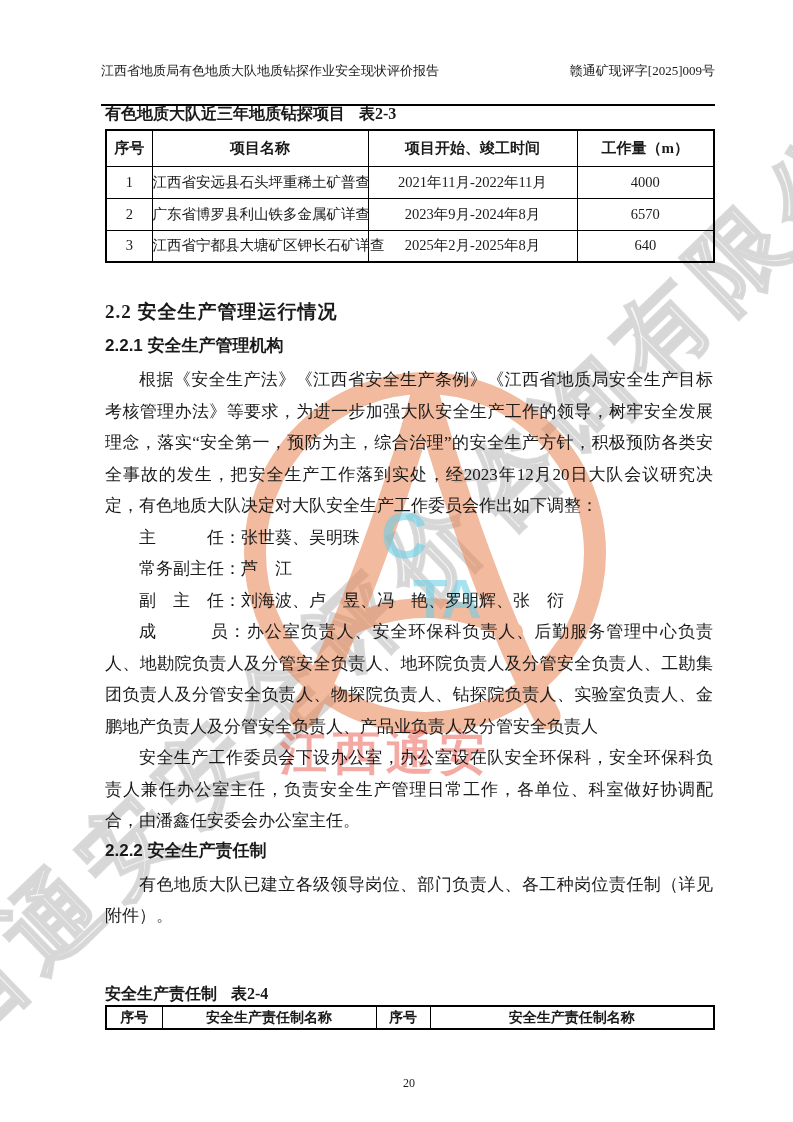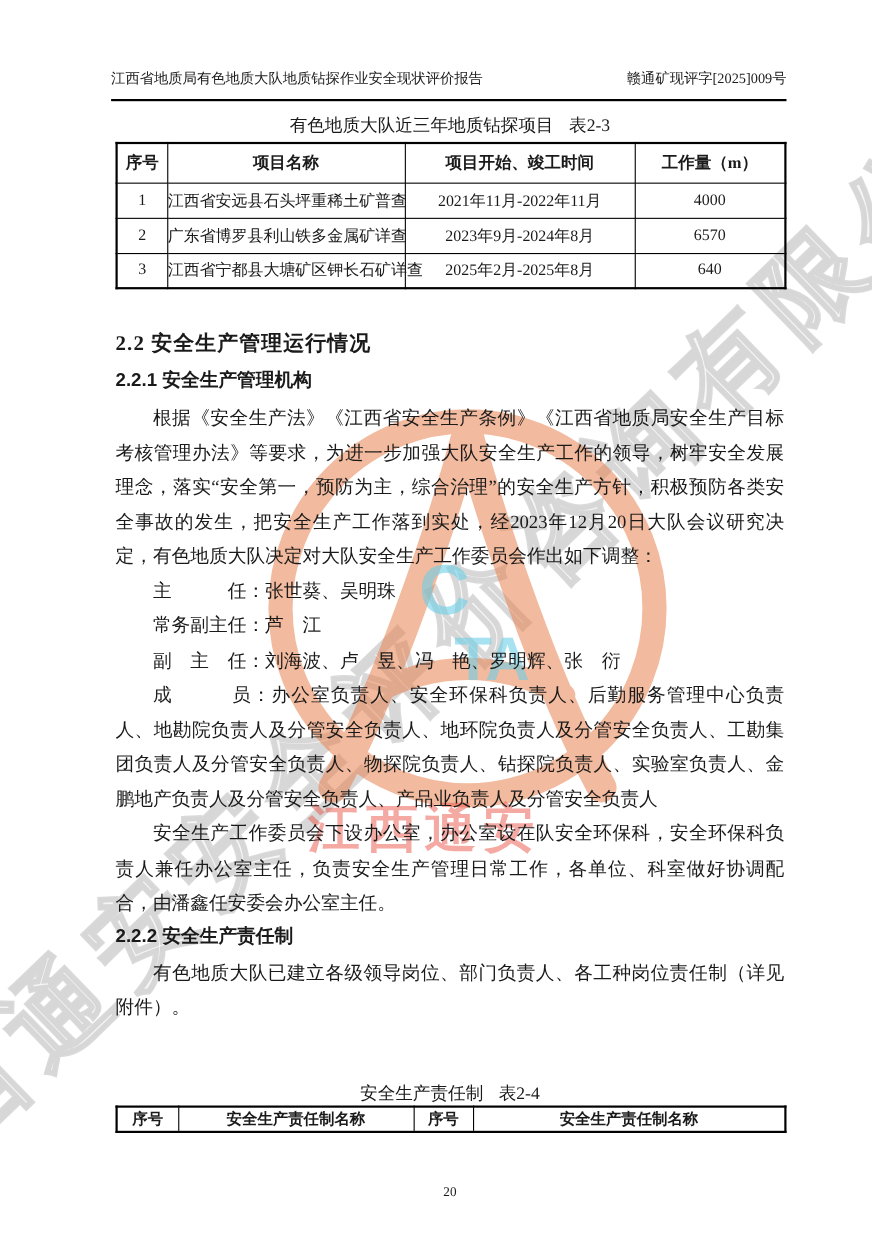--- a/index.html
+++ b/index.html
@@ -54,26 +54,26 @@
   }
 
   
   .content { position:absolute; inset:0; z-index:1; }
 
   .doc-header {
     position:absolute; left:101px; top:62px; width:614px;
     display:flex; justify-content:space-between; align-items:flex-end;
     font-size:13px; line-height:18px;
     border-bottom:2px solid #000;
-    padding-bottom:10px;
+    padding-bottom:24px;
   }
 
   .tbl-caption {
     position:absolute; left:105px; width:608px;
-    text-align:center; font-weight:normal; font-size:16px;
+    font-weight:bold; font-size:16px;
   }
   .cap-1 { top:104px; }
   .cap-2 { top:984px; }
   .tbl-caption .cap-gap { display:inline-block; width:14px; }
 
   table.doc-table {
     position:absolute; left:105px; width:608px;
     border-collapse:collapse; table-layout:fixed;
     font-size:15px;
     border-radius:22px;

